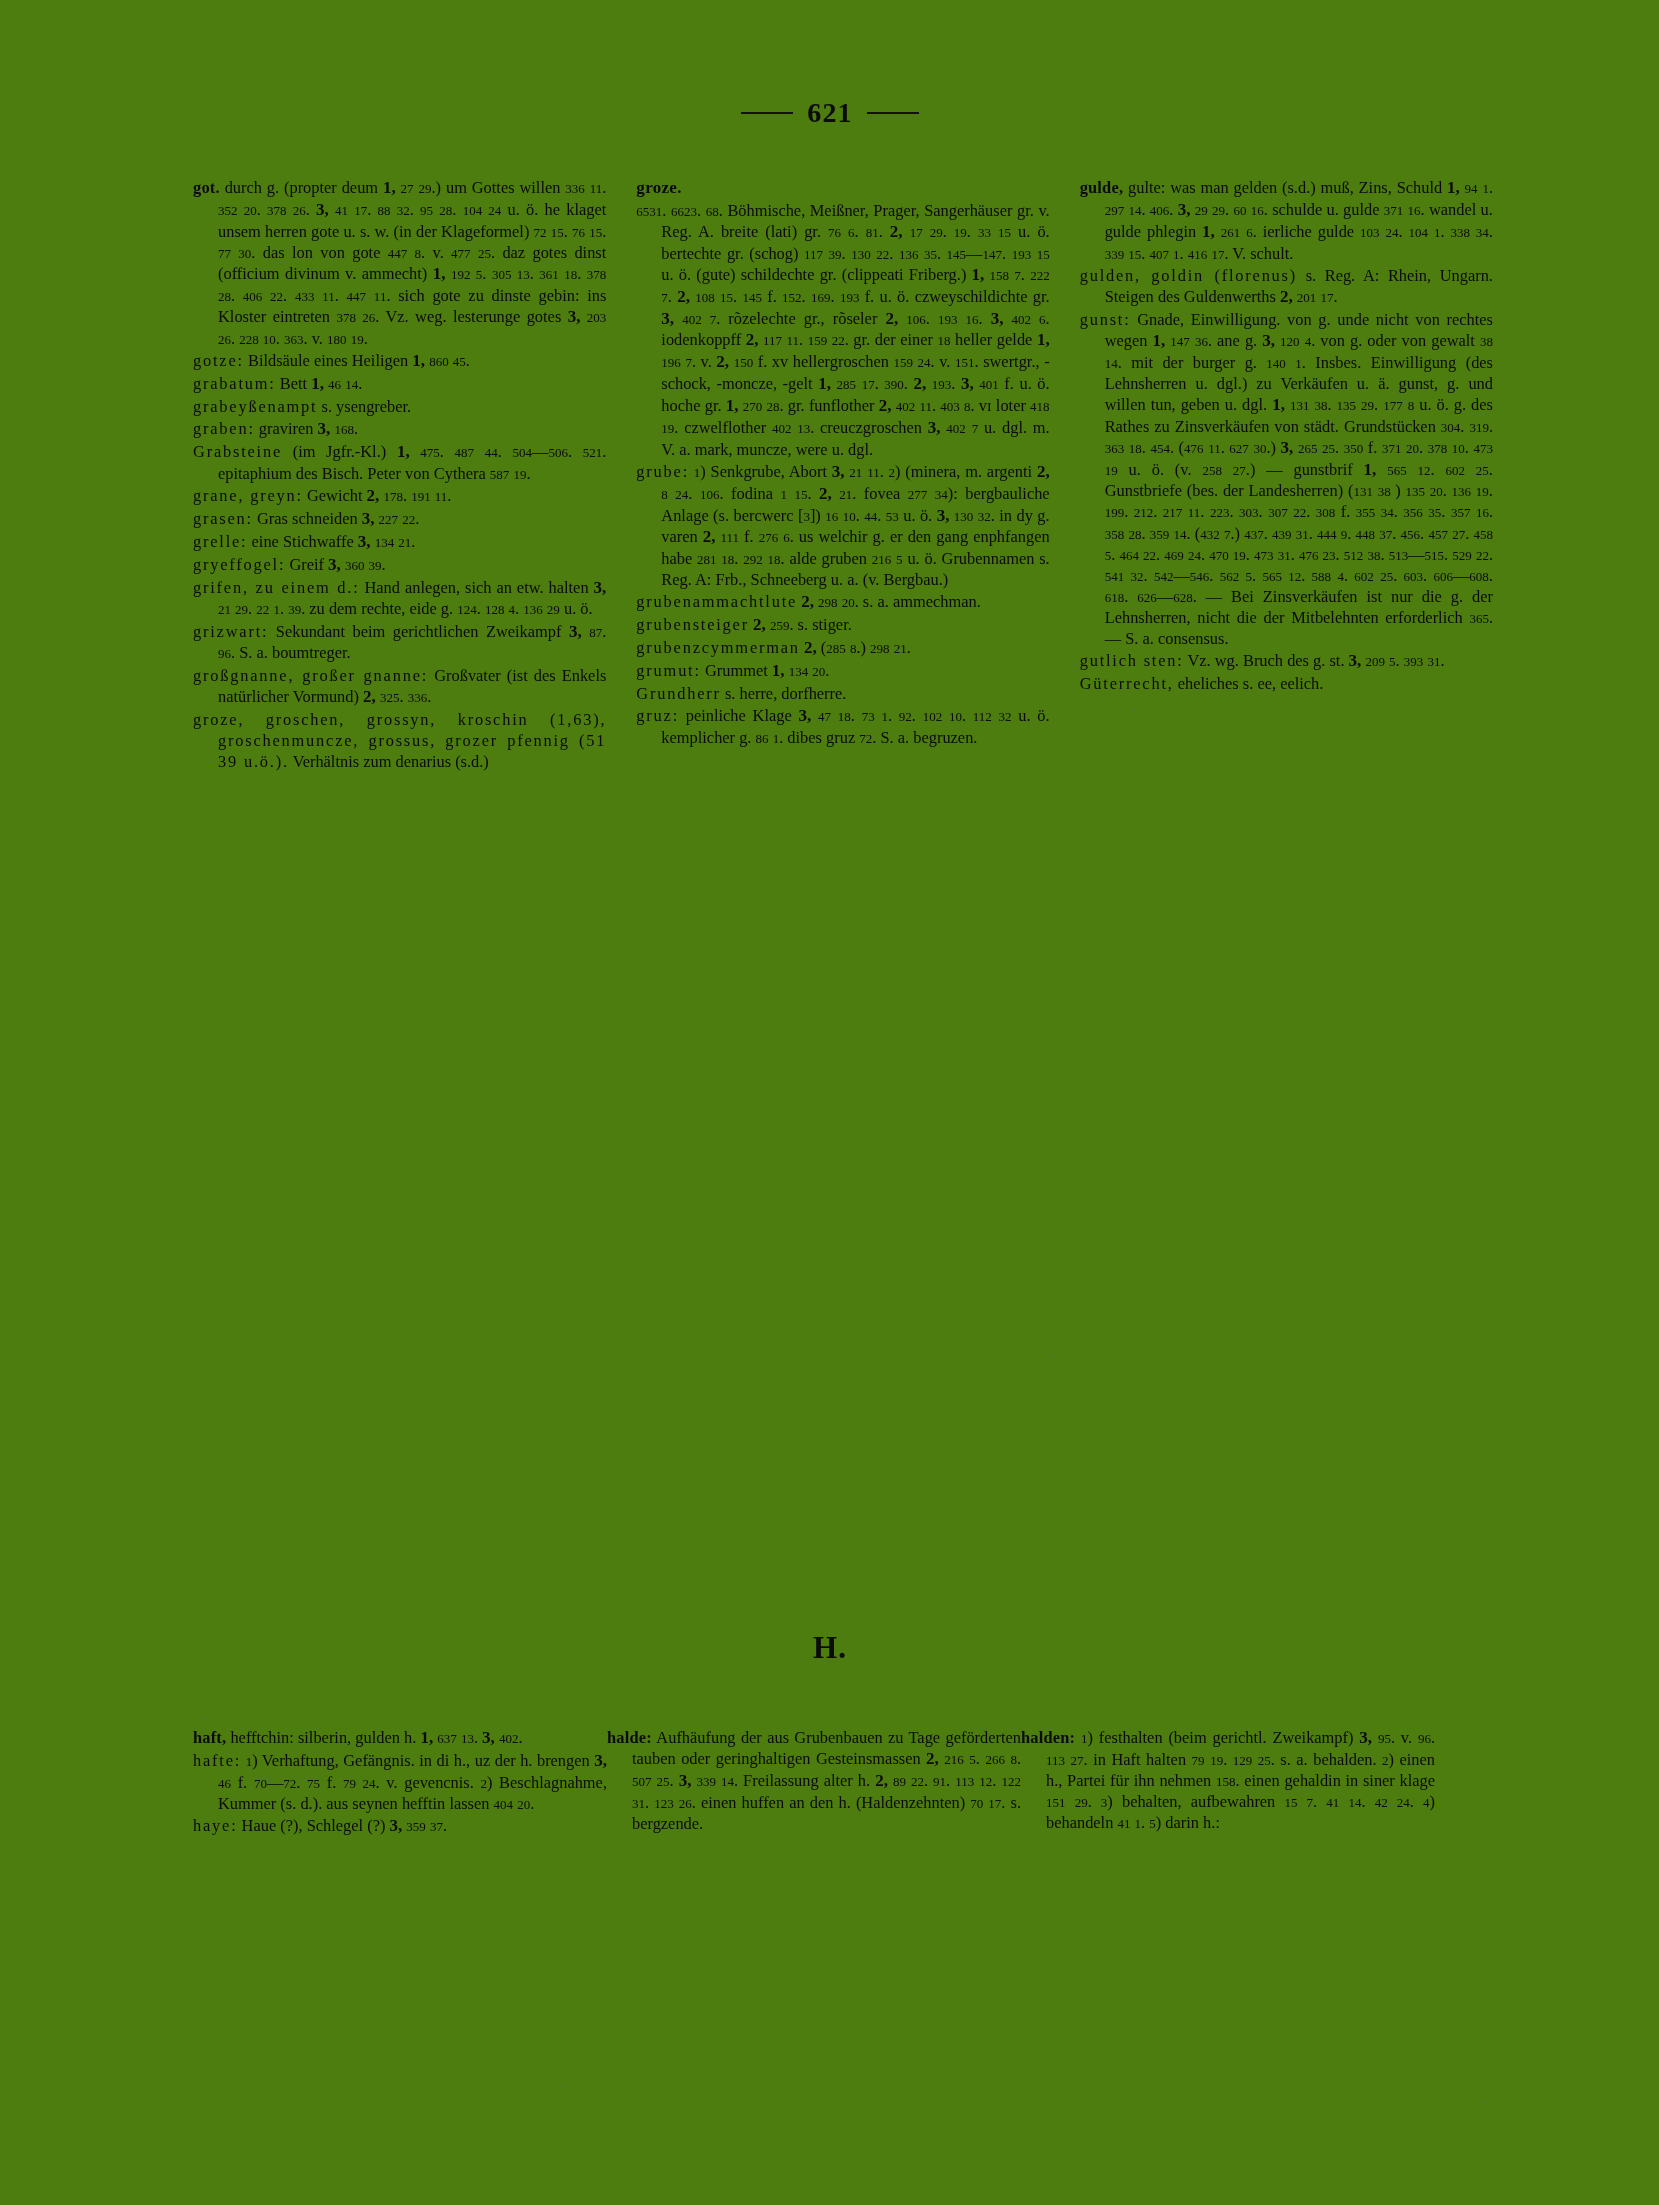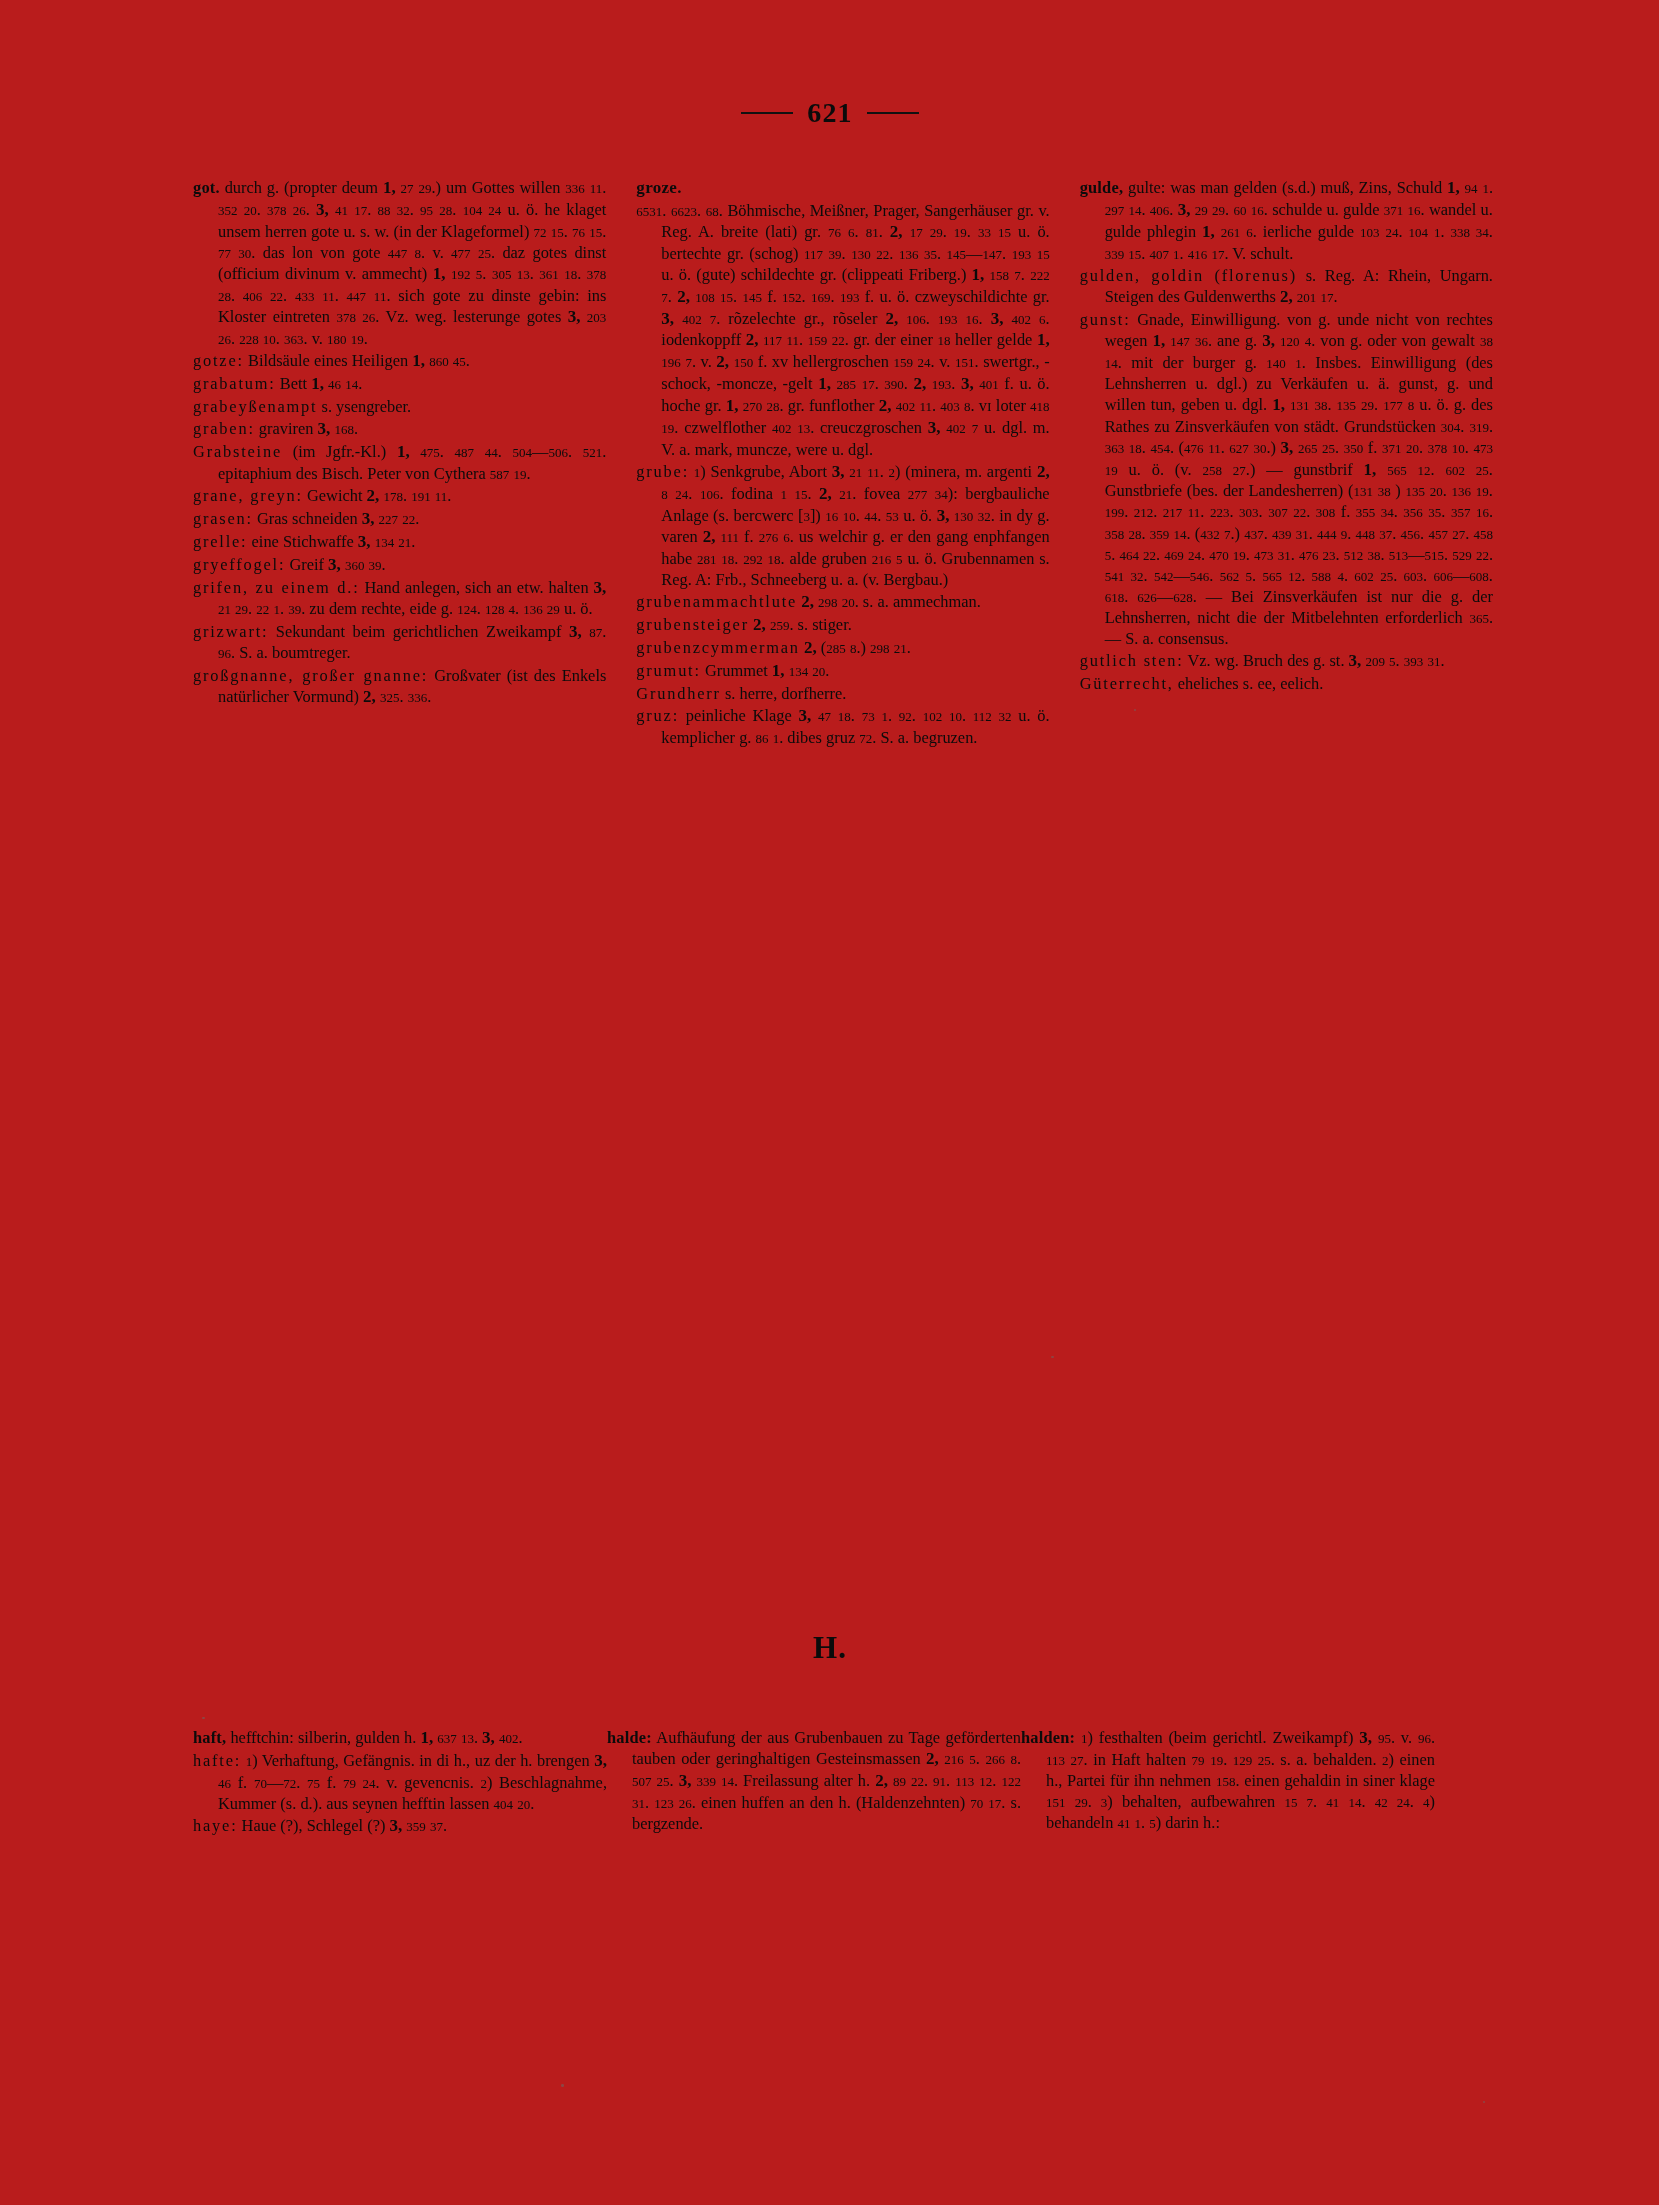--- a/index.html
+++ b/index.html
@@ -15,21 +15,21 @@
     color: #0b0b0b;
     position: relative;
     overflow: hidden;
   }
 
   .page {
     position: absolute;
     left: 0; top: 0;
     width: 1660px;
     height: 2205px;
-    background: #b91c1c;
+    background: #4d7c0f;
   }
 
   
   .running-head {
     position: absolute;
     left: 0;
     top: 99px;
     width: 1660px;
     text-align: center;
     display: flex;
@@ -155,20 +155,21 @@
         <p class="entry"><span class="hw">grabeyßenampt</span><span> s. ysengreber.</span></p>
         <p class="entry"><span class="hw">graben:</span><span> graviren <span class="vol">3,</span> <span class="ln">168</span>.</span></p>
         <p class="entry"><span class="hw">Grabsteine</span><span> (im Jgfr.-Kl.) <span class="vol">1,</span> <span class="ln">475</span>. <span class="ln">487</span> <span class="ln">44</span>. <span class="ln">504</span>—<span class="ln">506</span>. <span class="ln">521</span>. epitaphium des Bisch. Peter von Cythera <span class="ln">587</span> <span class="ln">19</span>.</span></p>
         <p class="entry"><span class="hw">grane, greyn:</span><span> Gewicht <span class="vol">2,</span> <span class="ln">178</span>. <span class="ln">191</span> <span class="ln">11</span>.</span></p>
         <p class="entry"><span class="hw">grasen:</span><span> Gras schneiden <span class="vol">3,</span> <span class="ln">227</span> <span class="ln">22</span>.</span></p>
         <p class="entry"><span class="hw">grelle:</span><span> eine Stichwaffe <span class="vol">3,</span> <span class="ln">134</span> <span class="ln">21</span>.</span></p>
         <p class="entry"><span class="hw">gryeffogel:</span><span> Greif <span class="vol">3,</span> <span class="ln">360</span> <span class="ln">39</span>.</span></p>
         <p class="entry"><span class="hw">grifen, zu einem d.:</span><span> Hand anlegen, sich an etw. halten <span class="vol">3,</span> <span class="ln">21</span> <span class="ln">29</span>. <span class="ln">22</span> <span class="ln">1</span>. <span class="ln">39</span>. zu dem rechte, eide g. <span class="ln">124</span>. <span class="ln">128</span> <span class="ln">4</span>. <span class="ln">136</span> <span class="ln">29</span> u. ö.</span></p>
         <p class="entry"><span class="hw">grizwart:</span><span> Sekundant beim gerichtlichen Zweikampf <span class="vol">3,</span> <span class="ln">87</span>. <span class="ln">96</span>. S. a. boumtreger.</span></p>
         <p class="entry"><span class="hw">großgnanne, großer gnanne:</span><span> Großvater (ist des Enkels natürlicher Vormund) <span class="vol">2,</span> <span class="ln">325</span>. <span class="ln">336</span>.</span></p>
+        <p class="entry"><span class="hw">groze, groschen, grossyn, kroschin (1,63), groschenmuncze, grossus, grozer pfennig (51 39 u.ö.).</span><span> Verhältnis zum denarius (s.d.)</span></p>
       </div>
     <div class="col" id="col2">
         <div class="catchword">groze.</div>
         <p class="entry"><span><span class="ln">6531</span>. <span class="ln">6623</span>. <span class="ln">68</span>. Böhmische, Meißner, Prager, Sangerhäuser gr. v. Reg. A. breite (lati) gr. <span class="ln">76</span> <span class="ln">6</span>. <span class="ln">81</span>. <span class="vol">2,</span> <span class="ln">17</span> <span class="ln">29</span>. <span class="ln">19</span>. <span class="ln">33</span> <span class="ln">15</span> u. ö. bertechte gr. (schog) <span class="ln">117</span> <span class="ln">39</span>. <span class="ln">130</span> <span class="ln">22</span>. <span class="ln">136</span> <span class="ln">35</span>. <span class="ln">145</span>—<span class="ln">147</span>. <span class="ln">193</span> <span class="ln">15</span> u. ö. (gute) schildechte gr. (clippeati Friberg.) <span class="vol">1,</span> <span class="ln">158</span> <span class="ln">7</span>. <span class="ln">222</span> <span class="ln">7</span>. <span class="vol">2,</span> <span class="ln">108</span> <span class="ln">15</span>. <span class="ln">145</span> f. <span class="ln">152</span>. <span class="ln">169</span>. <span class="ln">193</span> f. u. ö. czweyschildichte gr. <span class="vol">3,</span> <span class="ln">402</span> <span class="ln">7</span>. rõzelechte gr., rõseler <span class="vol">2,</span> <span class="ln">106</span>. <span class="ln">193</span> <span class="ln">16</span>. <span class="vol">3,</span> <span class="ln">402</span> <span class="ln">6</span>. iodenkoppff <span class="vol">2,</span> <span class="ln">117</span> <span class="ln">11</span>. <span class="ln">159</span> <span class="ln">22</span>. gr. der einer <span class="ln">18</span> heller gelde <span class="vol">1,</span> <span class="ln">196</span> <span class="ln">7</span>. v. <span class="vol">2,</span> <span class="ln">150</span> f. xv hellergroschen <span class="ln">159</span> <span class="ln">24</span>. v. <span class="ln">151</span>. swertgr., -schock, -moncze, -gelt <span class="vol">1,</span> <span class="ln">285</span> <span class="ln">17</span>. <span class="ln">390</span>. <span class="vol">2,</span> <span class="ln">193</span>. <span class="vol">3,</span> <span class="ln">401</span> f. u. ö. hoche gr. <span class="vol">1,</span> <span class="ln">270</span> <span class="ln">28</span>. gr. funflother <span class="vol">2,</span> <span class="ln">402</span> <span class="ln">11</span>. <span class="ln">403</span> <span class="ln">8</span>. vɪ loter <span class="ln">418</span> <span class="ln">19</span>. czwelflother <span class="ln">402</span> <span class="ln">13</span>. creuczgroschen <span class="vol">3,</span> <span class="ln">402</span> <span class="ln">7</span> u. dgl. m. V. a. mark, muncze, were u. dgl.</span></p>
         <p class="entry"><span class="hw">grube:</span><span> <span class="ln">1</span>) Senkgrube, Abort <span class="vol">3,</span> <span class="ln">21</span> <span class="ln">11</span>. <span class="ln">2</span>) (minera, m. argenti <span class="vol">2,</span> <span class="ln">8</span> <span class="ln">24</span>. <span class="ln">106</span>. fodina <span class="ln">1</span> <span class="ln">15</span>. <span class="vol">2,</span> <span class="ln">21</span>. fovea <span class="ln">277</span> <span class="ln">34</span>): bergbauliche Anlage (s. bercwerc [<span class="ln">3</span>]) <span class="ln">16</span> <span class="ln">10</span>. <span class="ln">44</span>. <span class="ln">53</span> u. ö. <span class="vol">3,</span> <span class="ln">130</span> <span class="ln">32</span>. in dy g. varen <span class="vol">2,</span> <span class="ln">111</span> f. <span class="ln">276</span> <span class="ln">6</span>. us welchir g. er den gang enphfangen habe <span class="ln">281</span> <span class="ln">18</span>. <span class="ln">292</span> <span class="ln">18</span>. alde gruben <span class="ln">216</span> <span class="ln">5</span> u. ö. Grubennamen s. Reg. A: Frb., Schneeberg u. a. (v. Bergbau.)</span></p>
         <p class="entry"><span class="hw">grubenammachtlute</span><span> <span class="vol">2,</span> <span class="ln">298</span> <span class="ln">20</span>. s. a. ammechman.</span></p>
         <p class="entry"><span class="hw">grubensteiger</span><span> <span class="vol">2,</span> <span class="ln">259</span>. s. stiger.</span></p>
         <p class="entry"><span class="hw">grubenzcymmerman</span><span> <span class="vol">2,</span> (<span class="ln">285</span> <span class="ln">8</span>.) <span class="ln">298</span> <span class="ln">21</span>.</span></p>
         <p class="entry"><span class="hw">grumut:</span><span> Grummet <span class="vol">1,</span> <span class="ln">134</span> <span class="ln">20</span>.</span></p>
         <p class="entry"><span class="hw">Grundherr</span><span> s. herre, dorfherre.</span></p>

